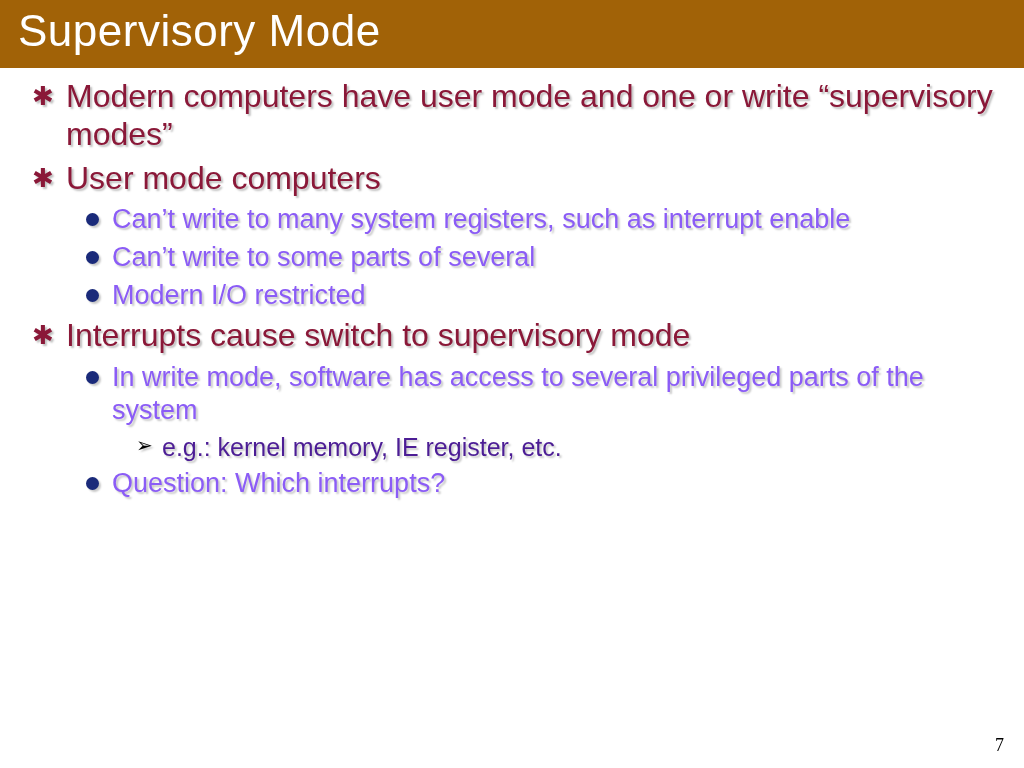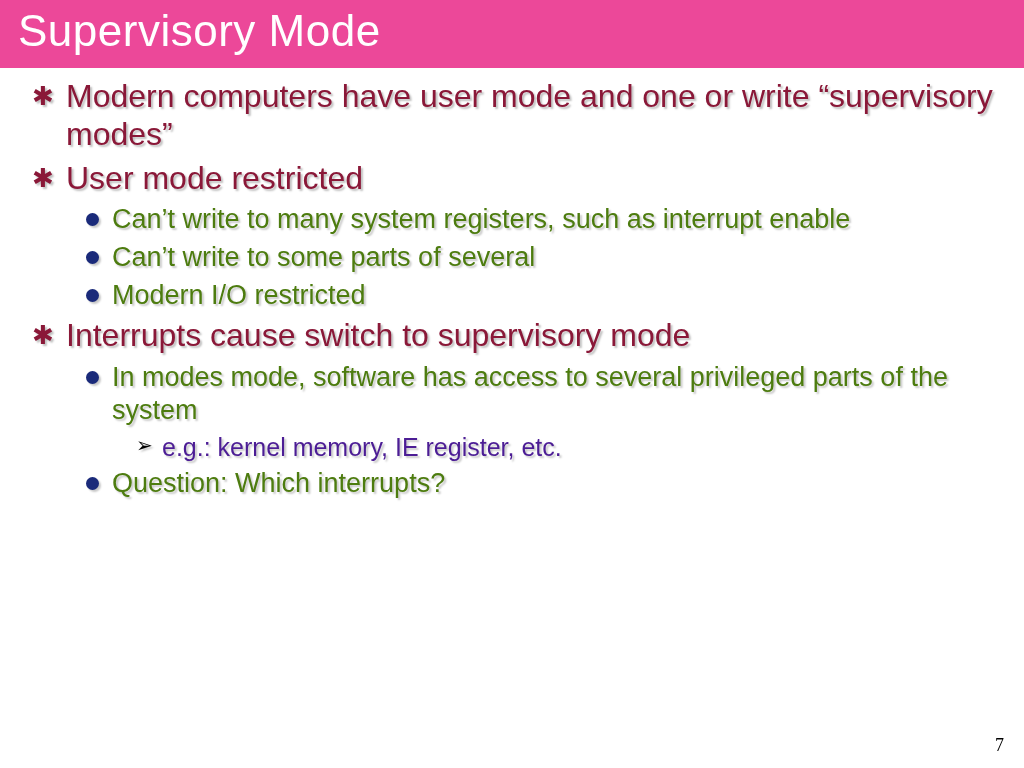--- a/index.html
+++ b/index.html
@@ -1,21 +1,21 @@
 <!DOCTYPE html>
 <html><head>
 <meta charset="utf-8">
 <style>
   * { margin: 0; padding: 0; box-sizing: border-box; }
   html, body { width: 1024px; height: 768px; overflow: hidden; font-family: Verdana, Tahoma, sans-serif; background: #fff; }
 
   .slide { width: 1024px; height: 768px; position: relative; }
 
   .title-bar {
-    background: #ec4899;
+    background: #a16207;
     color: #fff;
     padding: 6px 18px 12px 18px;
     font-size: 44px;
     font-weight: 400;
     letter-spacing: 0.5px;
     font-family: Verdana, Tahoma, sans-serif;
   }
 
   .content {
     padding: 10px 28px 0 28px;
@@ -40,21 +40,21 @@
     color: #8a1838;
     text-shadow: 2px 2px 2px rgba(0,0,0,0.25);
   }
 
   
   .l2 {
     position: relative;
     padding-left: 30px;
     margin-left: 54px;
     font-size: 27px;
-    color: #4d7c0f;
+    color: #8b5cf6;
     text-shadow: 2px 2px 2px rgba(0,0,0,0.22);
     line-height: 1.22;
     margin-bottom: 5px;
   }
   .l2::before {
     content: "";
     position: absolute;
     left: 4px;
     top: 10px;
     width: 13px;
@@ -98,27 +98,27 @@
 <body>
 
 <div class="slide">
 
   <div class="title-bar">Supervisory Mode</div>
 
   <div class="content">
 
     <div class="l1">Modern computers have user mode and one or write “supervisory modes”</div>
 
-    <div class="l1">User mode restricted</div>
+    <div class="l1">User mode computers</div>
     <div class="l2">Can’t write to many system registers, such as interrupt enable</div>
     <div class="l2">Can’t write to some parts of several</div>
     <div class="l2">Modern I/O restricted</div>
 
     <div class="l1">Interrupts cause switch to supervisory mode</div>
-    <div class="l2">In modes mode, software has access to several privileged parts of the system</div>
+    <div class="l2">In write mode, software has access to several privileged parts of the system</div>
     <div class="l3">e.g.:  kernel memory, IE register, etc.</div>
     <div class="l2">Question:  Which interrupts?</div>
 
   </div>
 
   <div class="page-num">7</div>
 
 </div>
 
 </body></html>

